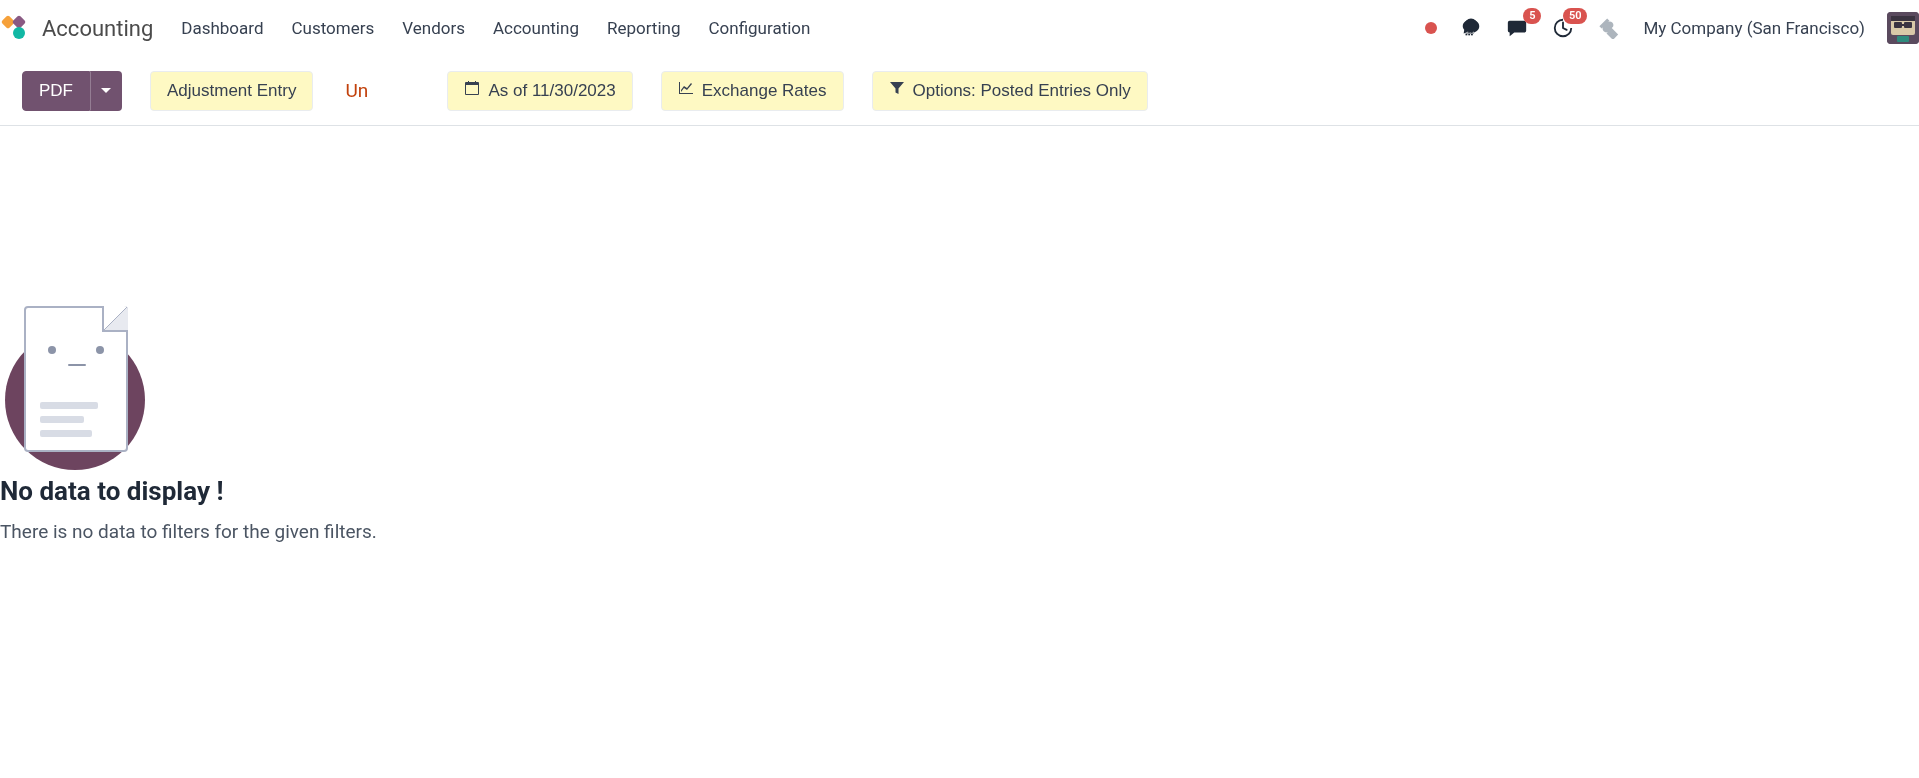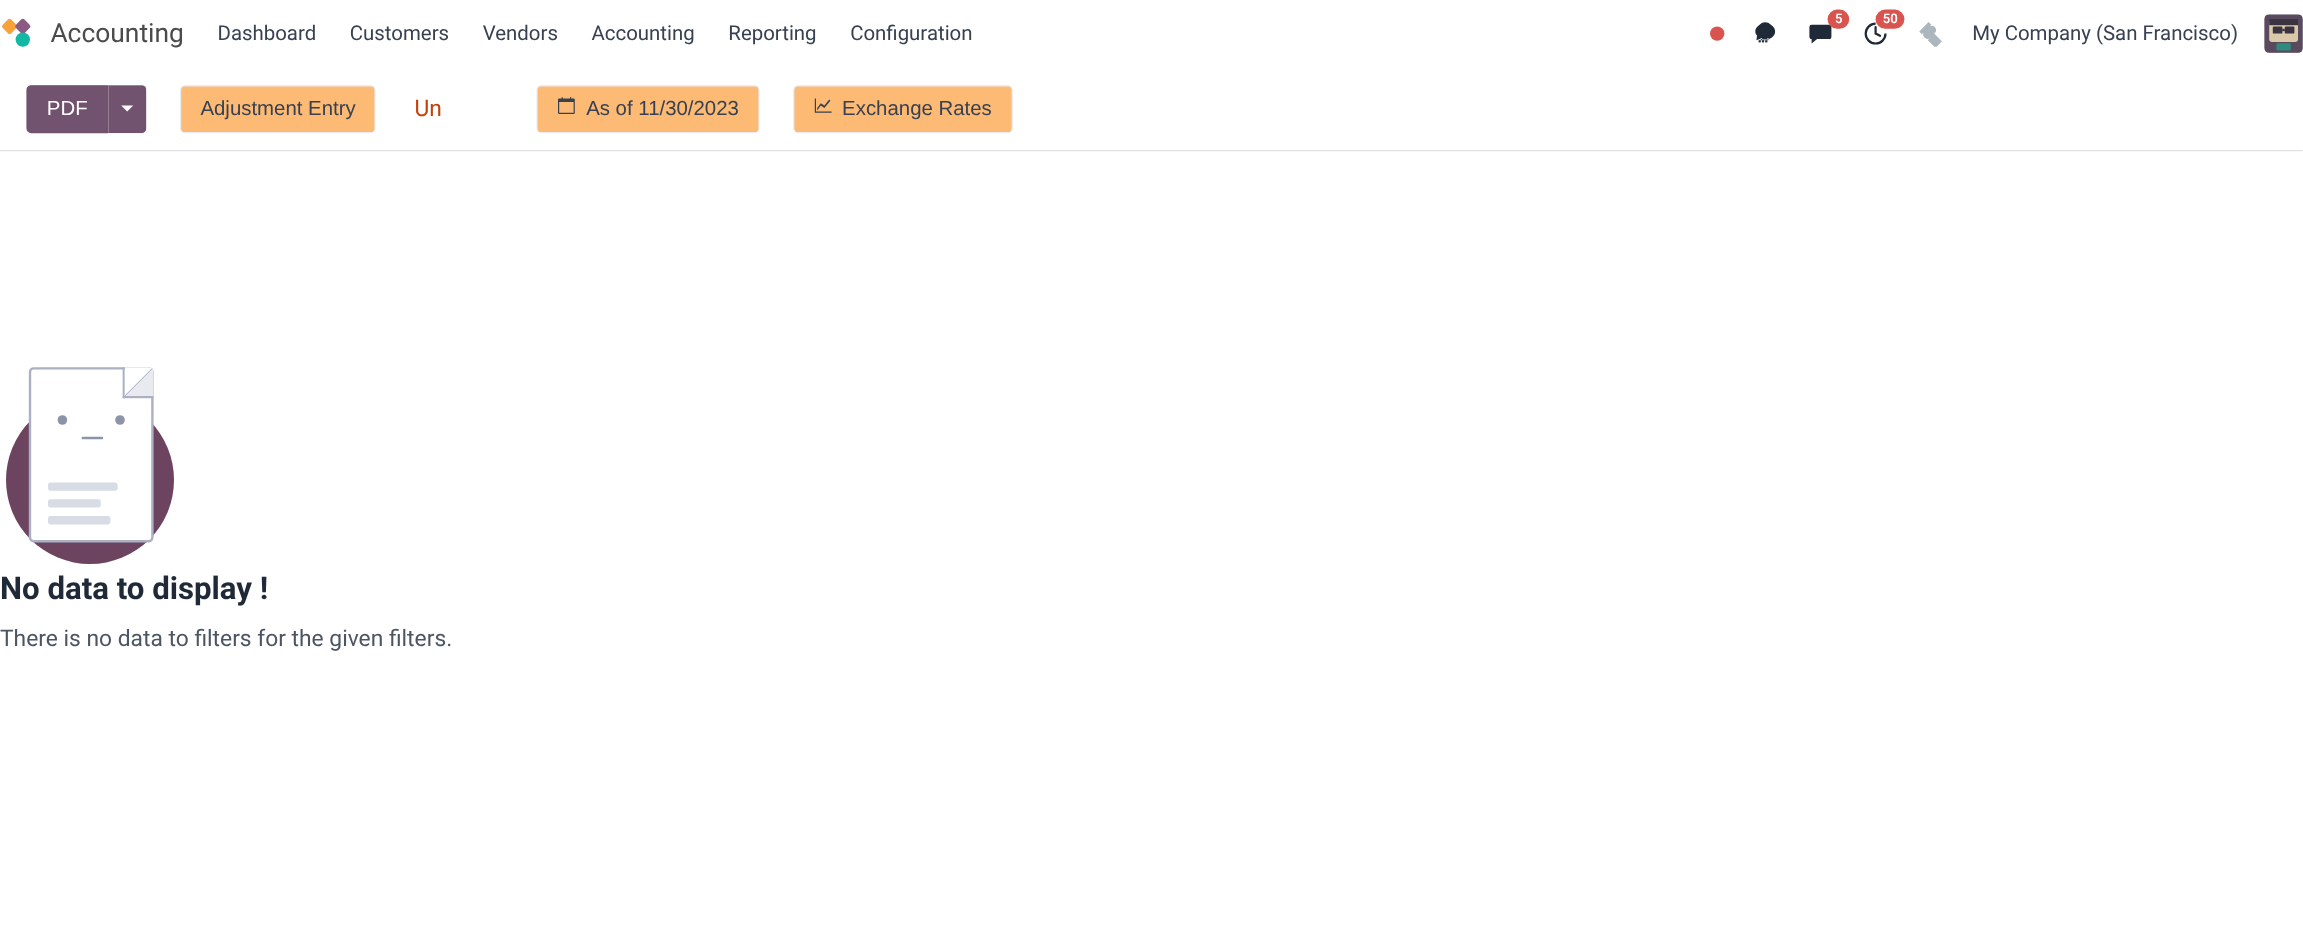--- a/index.html
+++ b/index.html
@@ -121,21 +121,21 @@
     color: #fff;
     border-color: #71526f;
   }
   .btn-caret {
     background: #71526f;
     color: #fff;
     border-color: #71526f;
     padding: 0 10px;
   }
   .btn-light {
-    background: #fdba74;
+    background: #fef9c3;
     color: #374151;
     border-color: #e9ecef;
   }
   .btn-light svg { width: 16px; height: 16px; fill: #374151; }
   .truncated-text {
     font-size: 19px;
     color: #c2410c;
     margin-left: 4px;
     overflow: hidden;
     width: 26px;
@@ -289,20 +289,28 @@
     <span>As of 11/30/2023</span>
   </button>
   <button class="btn btn-light">
     <span>
       <svg viewBox="0 0 16 16">
           <path d="M1 13h14v1H1zM1 2h1v11H1zM3 10l3-4 3 2 4-5 1 1-5 6-3-2-3 4z"></path>
         </svg>
     </span>
     <span>Exchange Rates</span>
   </button>
+  <button class="btn btn-light">
+    <span>
+      <svg viewBox="0 0 16 16">
+          <path d="M1 2h14l-5.5 6.5V14l-3-1.5V8.5z"></path>
+        </svg>
+    </span>
+    <span>Options: Posted Entries Only</span>
+  </button>
 </div>
 
 <div class="content">
   <div class="empty-illustration">
     <div class="empty-circle"></div>
     <div class="empty-doc">
       <div class="doc-eye l"></div>
       <div class="doc-eye r"></div>
       <div class="doc-mouth"></div>
       <div class="doc-line a"></div>

